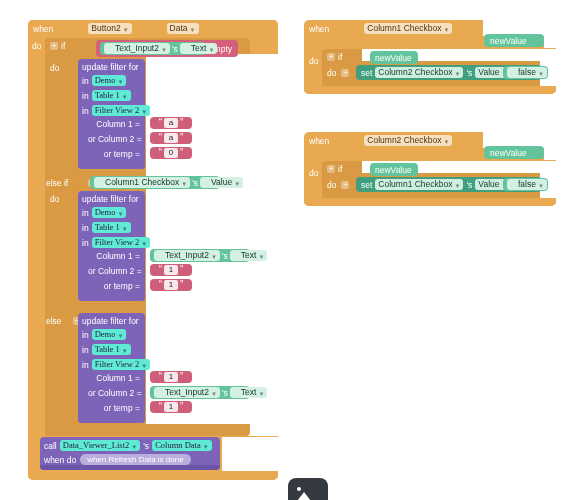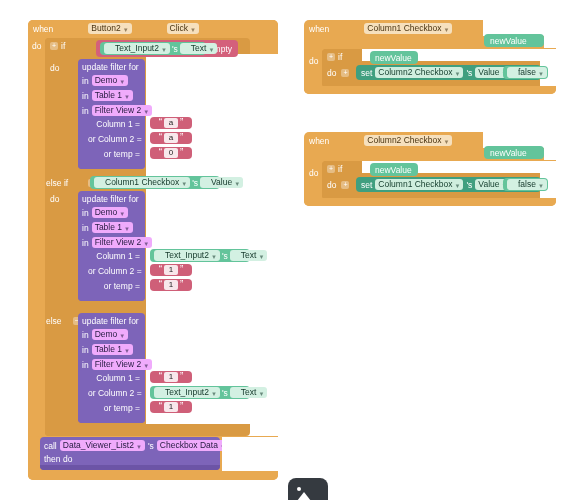--- a/index.html
+++ b/index.html
@@ -33,21 +33,21 @@
     color:#23293a;
     border-radius:3px;
     padding:0 3px;
     height:11px;
     line-height:11px;
     font-size:8.5px;
     white-space:nowrap;
     vertical-align:middle;
   }
   .field.green-f{background:#d3f0e2;color:#14372a;padding-left:11px;}
-  .field.purple-f{background:#f0abfc;color:#241a40;}
+  .field.purple-f{background:#5eead4;color:#241a40;font-family:Liberation Serif, serif;}
   .field.orange-f{background:#f6e0bd;color:#4a3412;margin-left:31px;}
   .field.teal-f{background:#cfeede;color:#133c2c;}
   .caret{font-size:6px;opacity:.55;line-height:1;transform:translateY(1px);}
   .lbl{font-size:8.5px;white-space:nowrap;vertical-align:middle;display:inline-block;}
 
   
   .row{display:flex;align-items:center;gap:3px;}
 
   
   .q{font-size:10px;line-height:1;opacity:.95;}
@@ -82,21 +82,21 @@
 
   <div class="blk orange" style="left:28px;top:20px;width:250px;height:460px;border-radius:5px;"></div>
 
   <div class="blk orange" style="left:28px;top:20px;width:250px;height:17px;border-radius:5px 5px 0 0;display:flex;align-items:center;padding-left:5px;gap:4px;">
     <span class="lbl">when</span>
     <span class="field orange-f">
       <span>Button2</span>
         <span class="caret">▼</span>
     </span>
     <span class="field orange-f">
-      <span>Click</span>
+      <span>Data</span>
         <span class="caret">▼</span>
     </span>
   </div>
 
   <div class="blk" style="left:278px;top:20px;width:30px;height:17px;background:#fff;"></div>
 
   <div class="blk lbl" style="left:32px;top:41px;width:14px;">do</div>
 
   <div class="blk orange-dk" style="left:45px;top:38px;width:205px;height:398px;border-radius:4px;"></div>
 
@@ -297,26 +297,29 @@
 
   <div class="blk purple" style="left:40px;top:437px;width:180px;height:33px;border-radius:4px;"></div>
   <div class="blk row" style="left:44px;top:440px;text-align:right;">
     <span class="lbl">call</span>
     <span class="field purple-f">
       <span>Data_Viewer_List2</span>
         <span class="caret">▼</span>
     </span>
     <span class="lbl">'s</span>
     <span class="field purple-f">
-      <span>Checkbox Data</span>
+      <span>Column Data</span>
         <span class="caret">▼</span>
     </span>
   </div>
   <div class="blk row" style="left:44px;top:454px;gap:4px;">
-    <span class="lbl">then do</span>
+    <span class="lbl">when do</span>
+    <span class="blk" style="position:relative;background:#b9aedd;color:#ffffff;border-radius:7px;padding:1px 7px;font-size:8px;">
+      <span>when Refresh Data is done</span>
+    </span>
   </div>
   <div class="blk purple-dk" style="left:40px;top:465px;width:180px;height:5px;border-radius:0 0 4px 4px;"></div>
 
   <div class="blk orange" style="left:28px;top:470px;width:250px;height:10px;border-radius:0 0 5px 5px;"></div>
   <div class="blk" style="left:222px;top:437px;width:60px;height:34px;background:#fff;"></div>
   <div class="blk orange" style="left:28px;top:436px;width:12px;height:40px;"></div>
 
   <div class="blk orange" style="left:304px;top:20px;width:252px;height:74px;border-radius:5px;"></div>
   <div class="blk row" style="left:309px;top:23px;gap:4px;">
     <span class="lbl">when</span>

